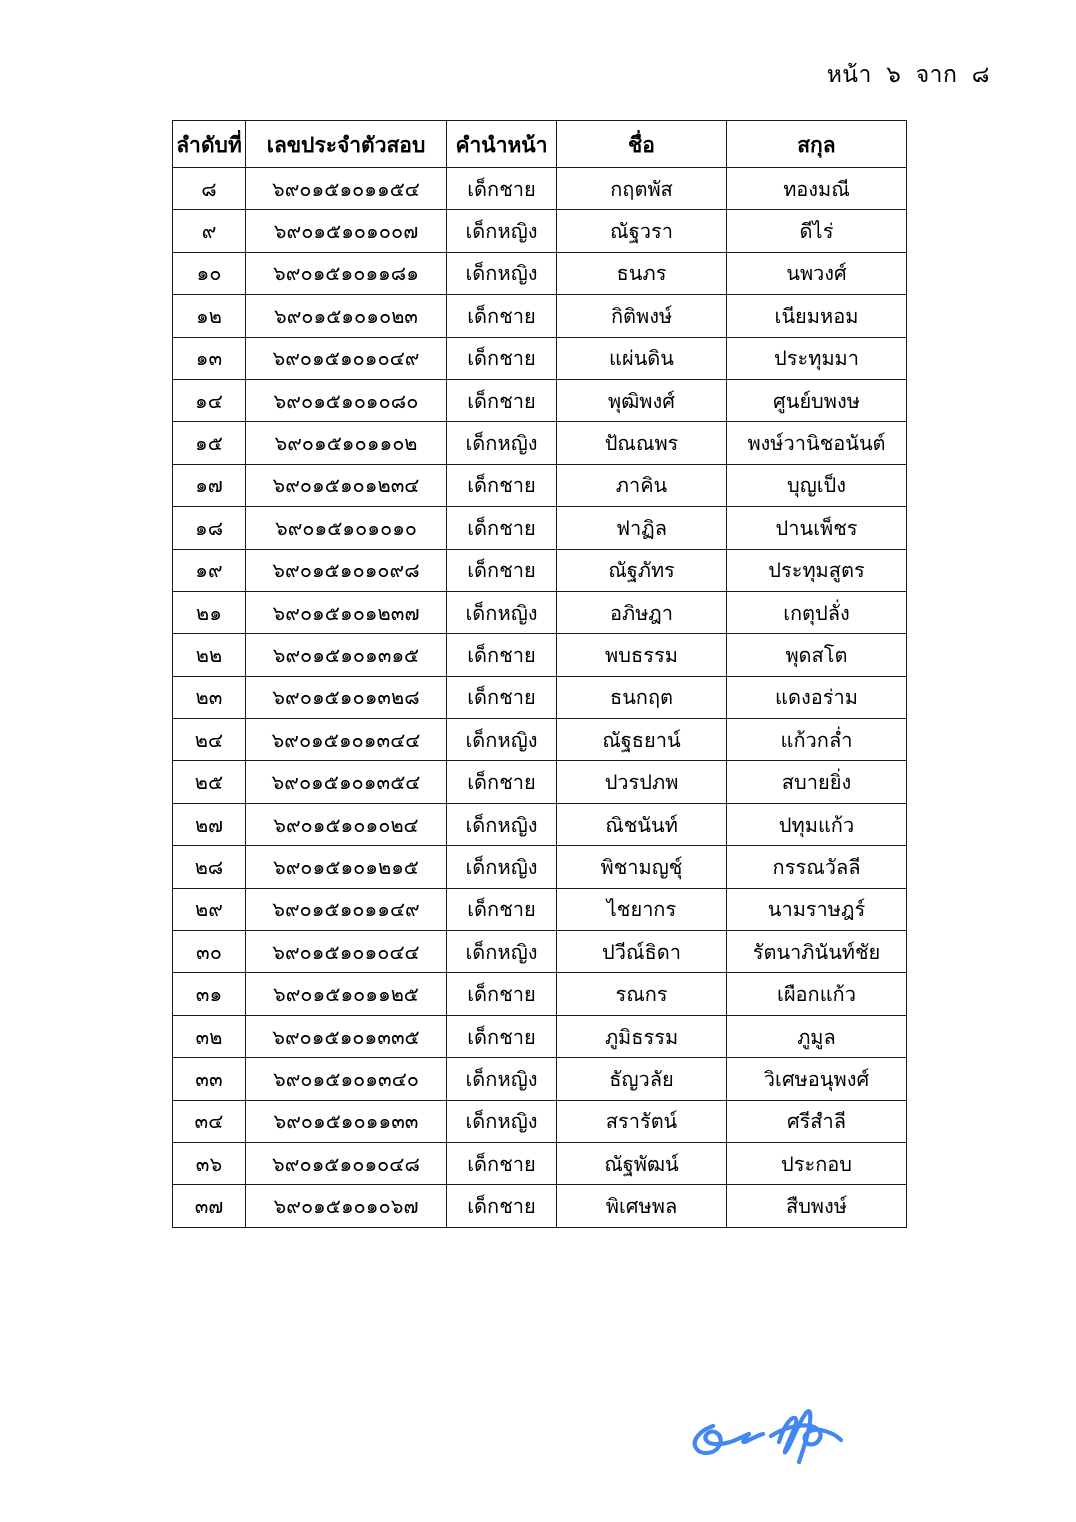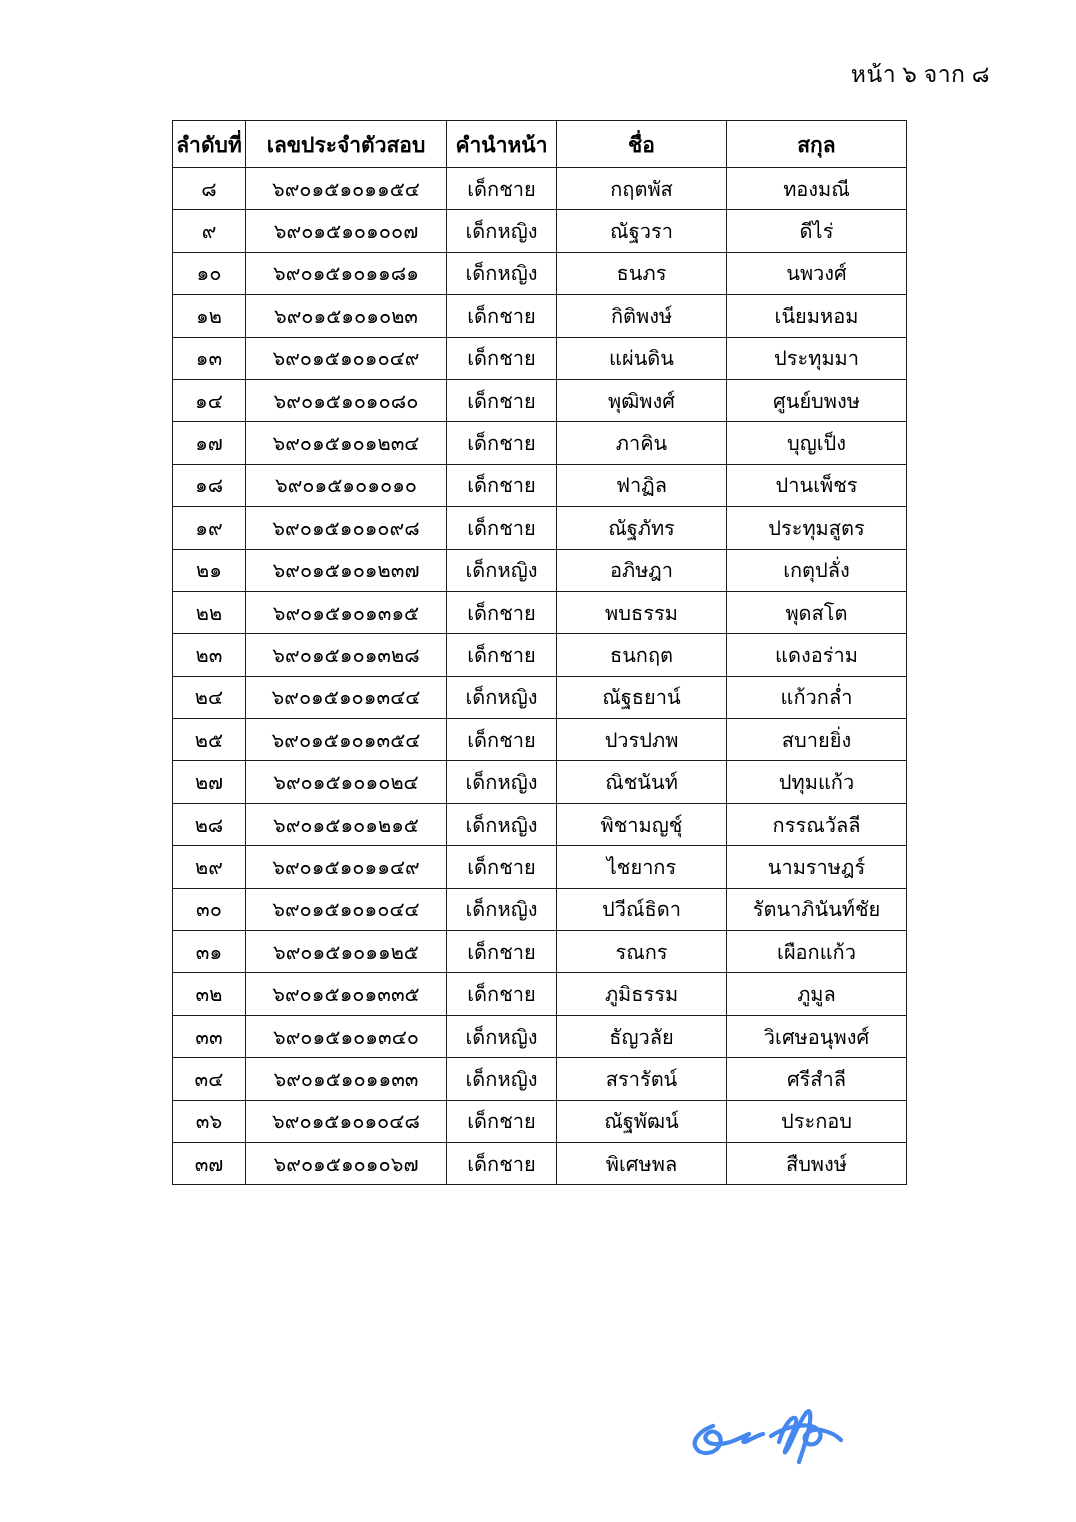--- a/index.html
+++ b/index.html
@@ -5,21 +5,21 @@
   html, body {
     margin: 0;
     padding: 0;
     background: #ffffff;
   }
   .page {
     position: relative;
     width: 1076px;
     height: 1522px;
     background: #ffffff;
-    font-family: Liberation Serif, serif;
+    font-family: Liberation Mono, monospace;
     color: #000000;
     overflow: hidden;
   }
   .page-indicator {
     position: absolute;
     top: 56px;
     right: 86px;
     font-size: 23px;
     letter-spacing: 0.5px;
     white-space: nowrap;
@@ -125,20 +125,27 @@
       <td>ประทุมมา</td>
     </tr>
         <tr>
       <td>๑๔</td>
       <td>๖๙๐๑๕๑๐๑๐๘๐</td>
       <td>เด็กชาย</td>
       <td>พุฒิพงศ์</td>
       <td>ศูนย์บพงษ</td>
     </tr>
         <tr>
+      <td>๑๕</td>
+      <td>๖๙๐๑๕๑๐๑๑๐๒</td>
+      <td>เด็กหญิง</td>
+      <td>ปัณณพร</td>
+      <td>พงษ์วานิชอนันต์</td>
+    </tr>
+        <tr>
       <td>๑๗</td>
       <td>๖๙๐๑๕๑๐๑๒๓๔</td>
       <td>เด็กชาย</td>
       <td>ภาคิน</td>
       <td>บุญเป็ง</td>
     </tr>
         <tr>
       <td>๑๘</td>
       <td>๖๙๐๑๕๑๐๑๐๑๐</td>
       <td>เด็กชาย</td>

